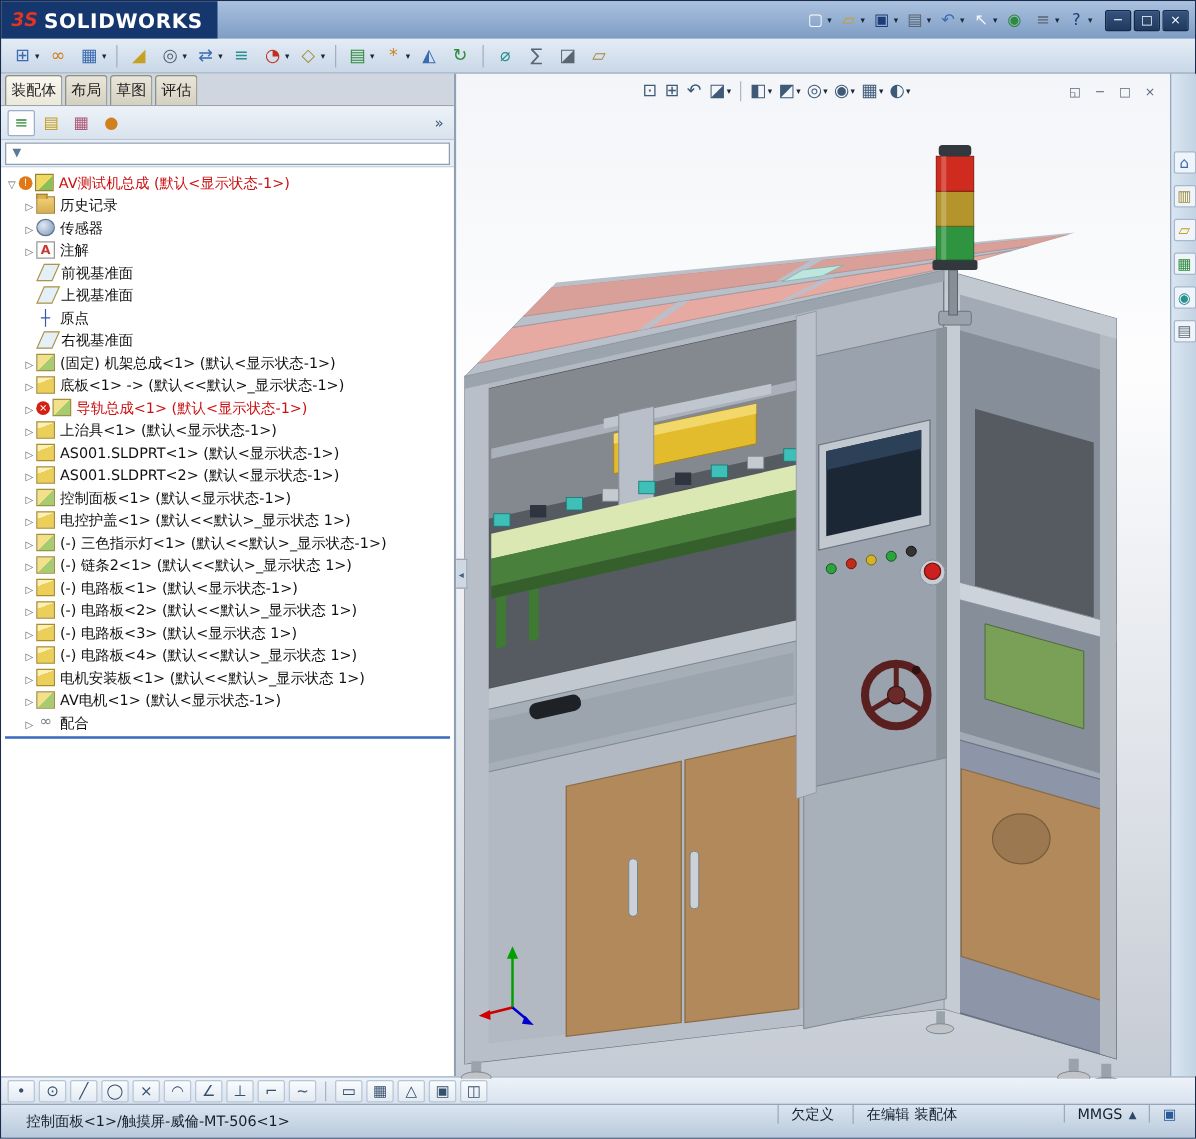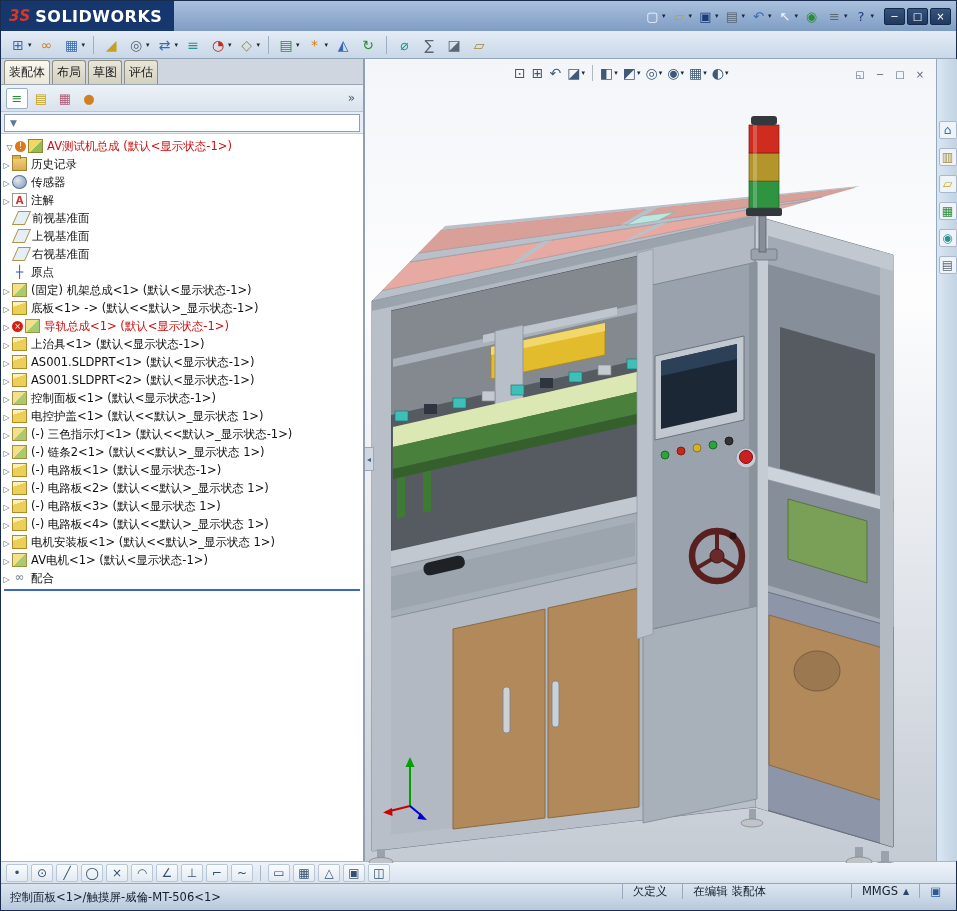--- a/index.html
+++ b/index.html
@@ -42,21 +42,21 @@
   .ph-icon { width:22px; height:21px; display:flex; align-items:center; justify-content:center; font-size:13px; border:1px solid transparent; border-radius:2px; }
   .ph-icon.sel { background:#fdfdfd; border-color:#9ab0c8; }
   .ph-chevron { margin-left:auto; color:#48607c; font-size:12px; padding-right:3px; }
 
   .filter-row { height:22px; flex:none; padding:2px 3px; background:#e7edf5; border-bottom:1px solid #c2cdd9; }
   .filter-box { height:18px; background:#fff; border:1px solid #8fa0b4; display:flex; align-items:center; padding:0 5px; gap:5px; }
   .funnel { color:#5a7a9a; font-size:9px; }
 
   .tree-wrap { flex:1; background:#fff; padding-top:3px; overflow:hidden; }
   .tree-item { height:18px; display:flex; align-items:center; white-space:nowrap; }
-  .ind0 { padding-left:3px; } .ind1 { }
+  .ind0 { padding-left:3px; } .ind1 { padding-left:17px; }
   .arrow { width:11px; flex:none; text-align:center; color:#666; }
   .arr-down::before { content:"▽"; font-size:8px; }
   .arr-right::before { content:"▷"; font-size:8px; }
   .arr-none::before { content:""; }
   .badge { display:none; }
   .badge.badge-x,.badge.badge-alert { display:flex; width:11px; height:11px; flex:none; border-radius:50%; align-items:center; justify-content:center; font-size:8px; color:#fff; margin-right:2px; }
   .badge-x { background:#d42010; } .badge-x::before { content:"×"; }
   .badge-alert { background:#e07818; } .badge-alert::before { content:"!"; }
   .ticon { width:15px; height:14px; flex:none; margin-right:4px; position:relative; }
   .ic-asm-root { background:linear-gradient(135deg,#f0d963 0 55%,#8cbf5a 55%); border:1px solid #96852f; }
@@ -88,21 +88,21 @@
   
   .taskpane { width:22px; flex:none; background:linear-gradient(90deg,#dae6f2,#c2d2e2); border-left:1px solid #96a8bc; display:flex; flex-direction:column; align-items:center; padding-top:62px; gap:9px; }
   .tp-icon { width:18px; height:18px; font-size:12px; display:flex; align-items:center; justify-content:center; border-radius:2px; background:#eef4fa; border:1px solid #a8b8cc; }
 
   
   .sketchbar { height:22px; flex:none; background:linear-gradient(#eef3f9,#d8e2ee); border-top:1px solid #a8b6c8; display:flex; align-items:center; padding-left:5px; gap:3px; }
   .sk-item { width:22px; height:18px; display:flex; align-items:center; justify-content:center; font-size:12px; color:#35506e; border:1px solid #b9c6d6; background:linear-gradient(#fafcfe,#e2eaf2); border-radius:2px; }
   .sk-item.sep { width:1px; height:16px; background:#a8b6c8; border:none; padding:0; margin:0 4px; }
 
   .statusbar { height:27px; flex:none; background:linear-gradient(var(--statusbar-top),var(--statusbar-bottom)); border-top:1px solid #93a5bb; display:flex; align-items:stretch; font-size:11.5px; color:#15202e; }
-  .sb-left { flex:1; display:flex; align-items:center; padding-left:9px; }
+  .sb-left { flex:1; display:flex; align-items:center; padding-left:20px; }
   .sb-cell { border-left:1px solid #9aaabc; padding:0 10px; display:flex; align-items:center; gap:5px; }
   .sb-wide { width:70px; }
   .sb-caret { font-size:8px; color:#2a4868; }
   .sb-ico { color:#2a5a9a; }
 </style>
 </head>
 <body>
 
 <div class="app">
 
@@ -351,29 +351,29 @@
             <div class="tree-item ind1">
               <span class="arrow arr-none"></span>
 
               <span class="ticon ic-plane"></span>
               <span class="tlabel">上视基准面</span>
             </div>
 
             <div class="tree-item ind1">
               <span class="arrow arr-none"></span>
 
+              <span class="ticon ic-origin"></span>
+              <span class="tlabel">原点</span>
+            </div>
+
+            <div class="tree-item ind1">
+              <span class="arrow arr-none"></span>
+
               <span class="ticon ic-plane"></span>
               <span class="tlabel">右视基准面</span>
-            </div>
-
-            <div class="tree-item ind1">
-              <span class="arrow arr-none"></span>
-
-              <span class="ticon ic-origin"></span>
-              <span class="tlabel">原点</span>
             </div>
 
             <div class="tree-item ind1">
               <span class="arrow arr-right"></span>
 
               <span class="ticon ic-asm"></span>
               <span class="tlabel">(固定) 机架总成&lt;1&gt; (默认&lt;显示状态-1&gt;)</span>
             </div>
 
             <div class="tree-item ind1">

